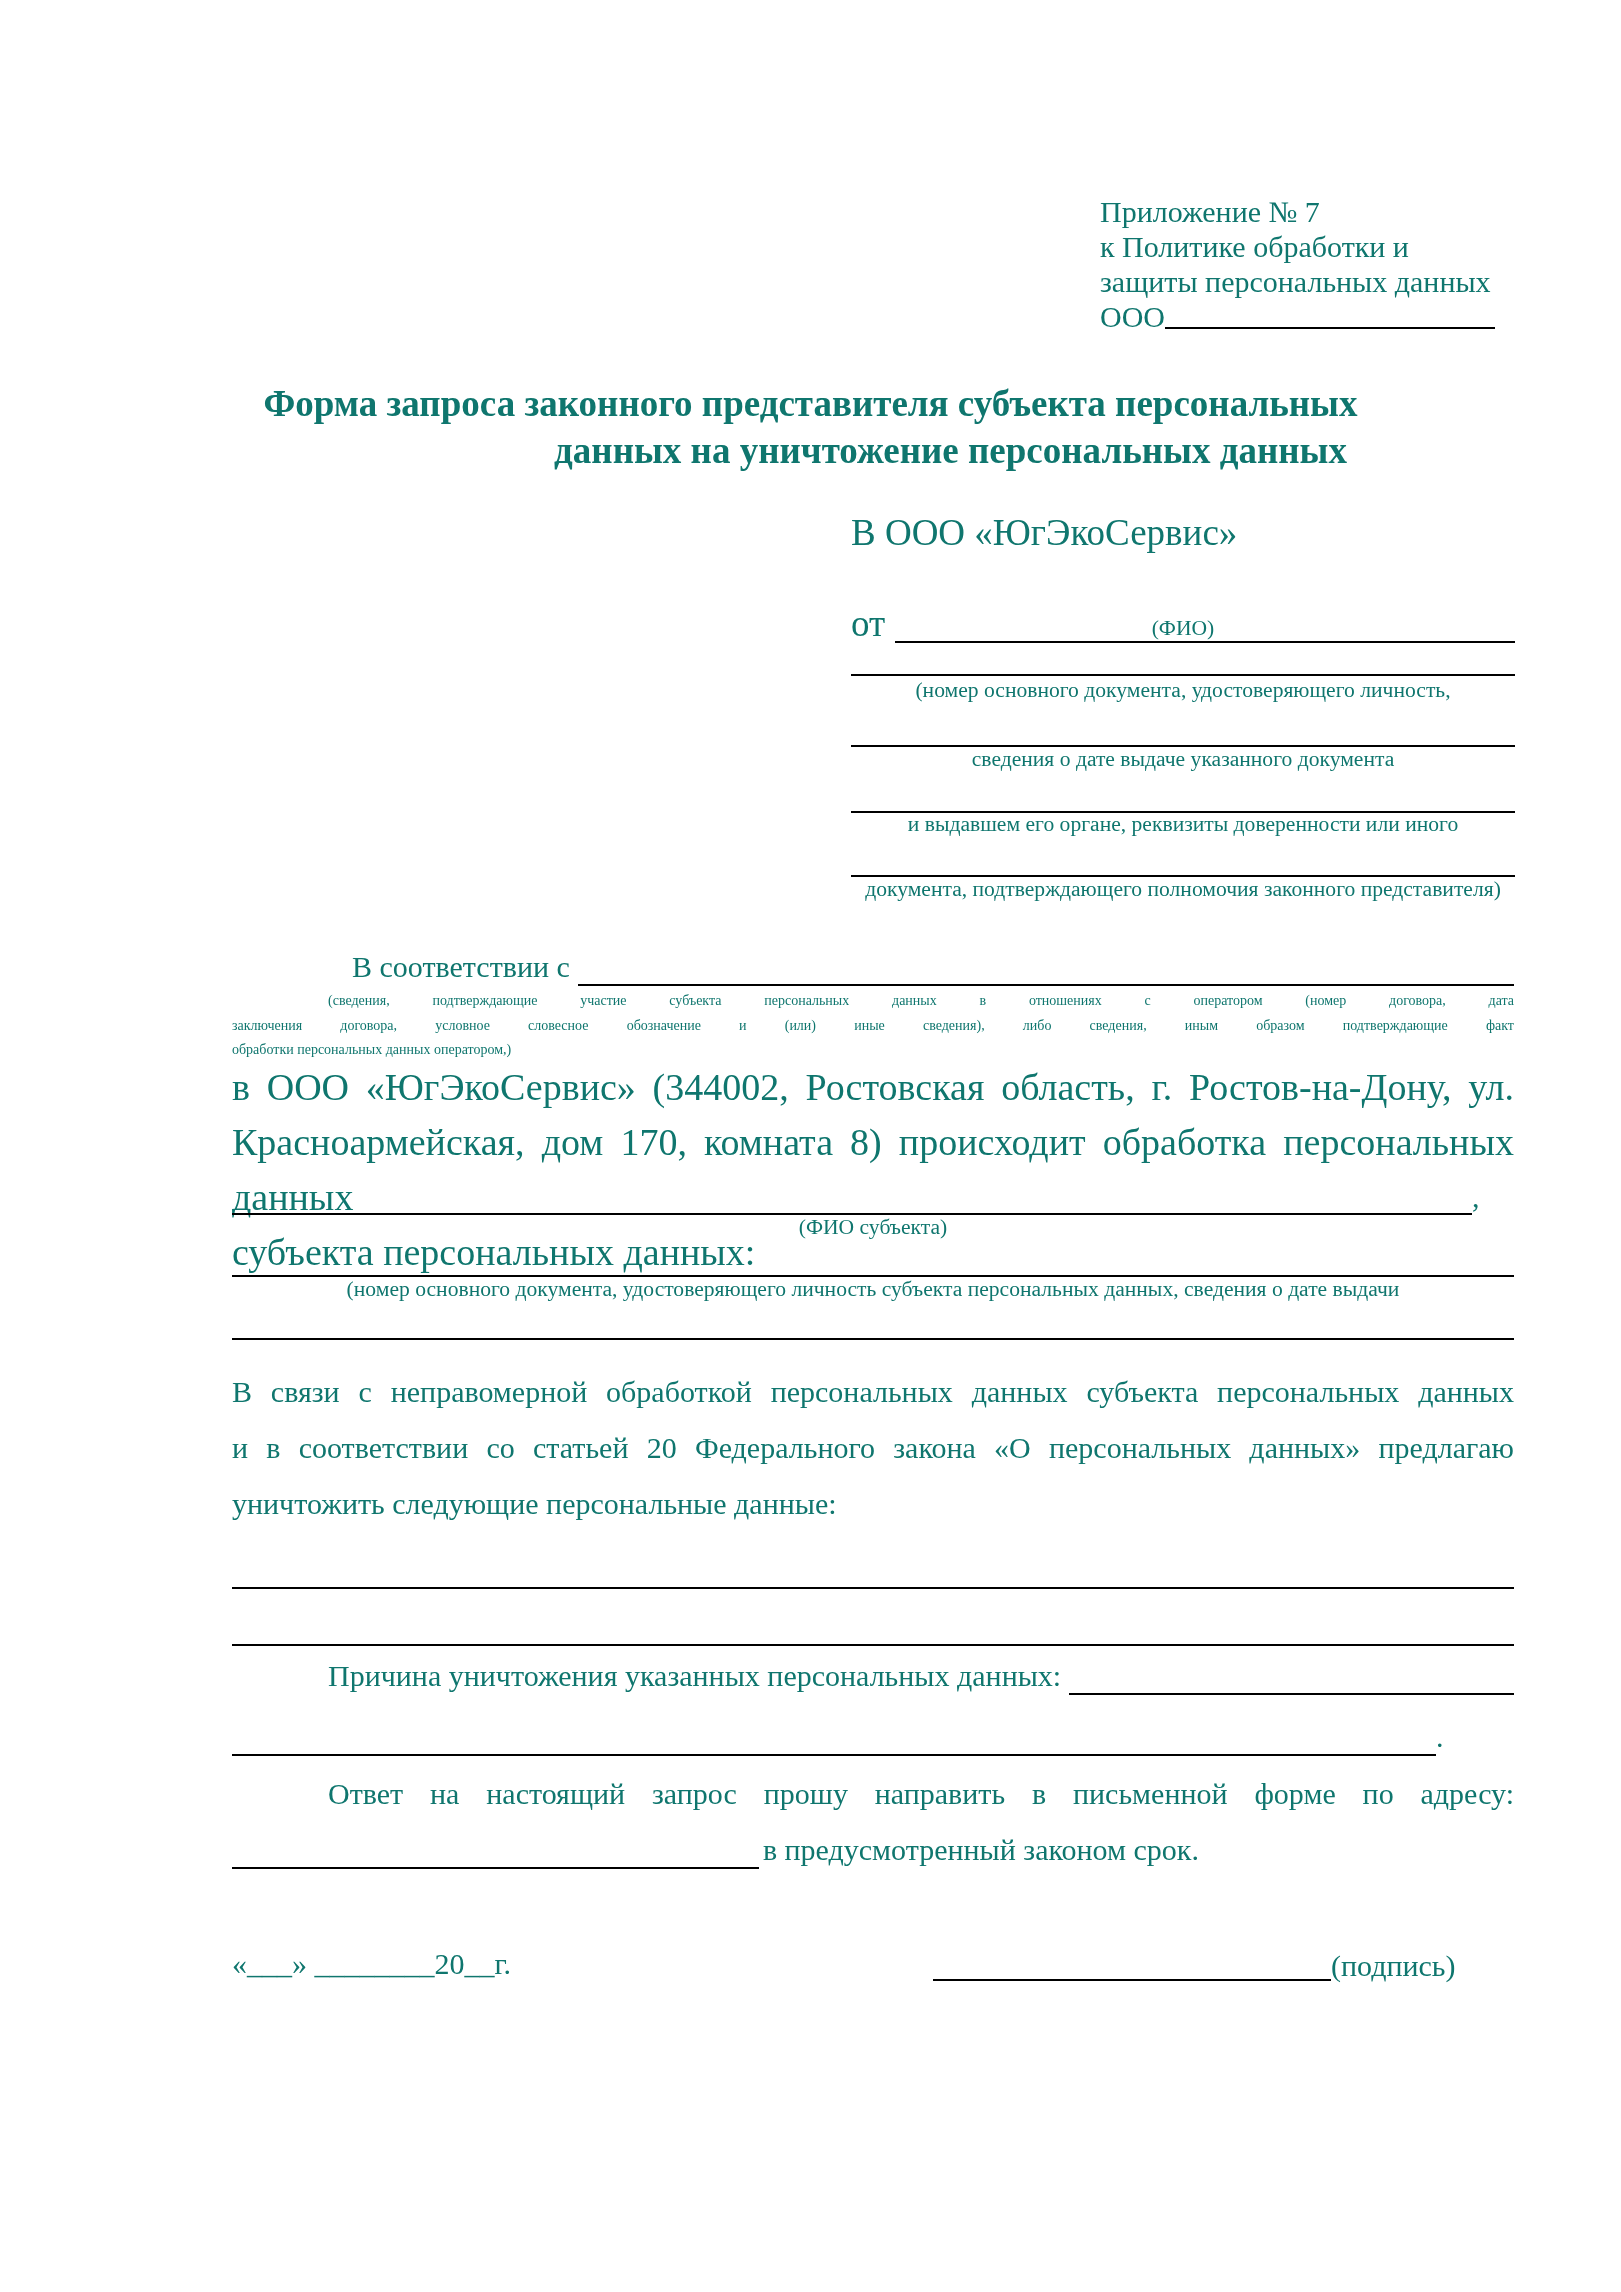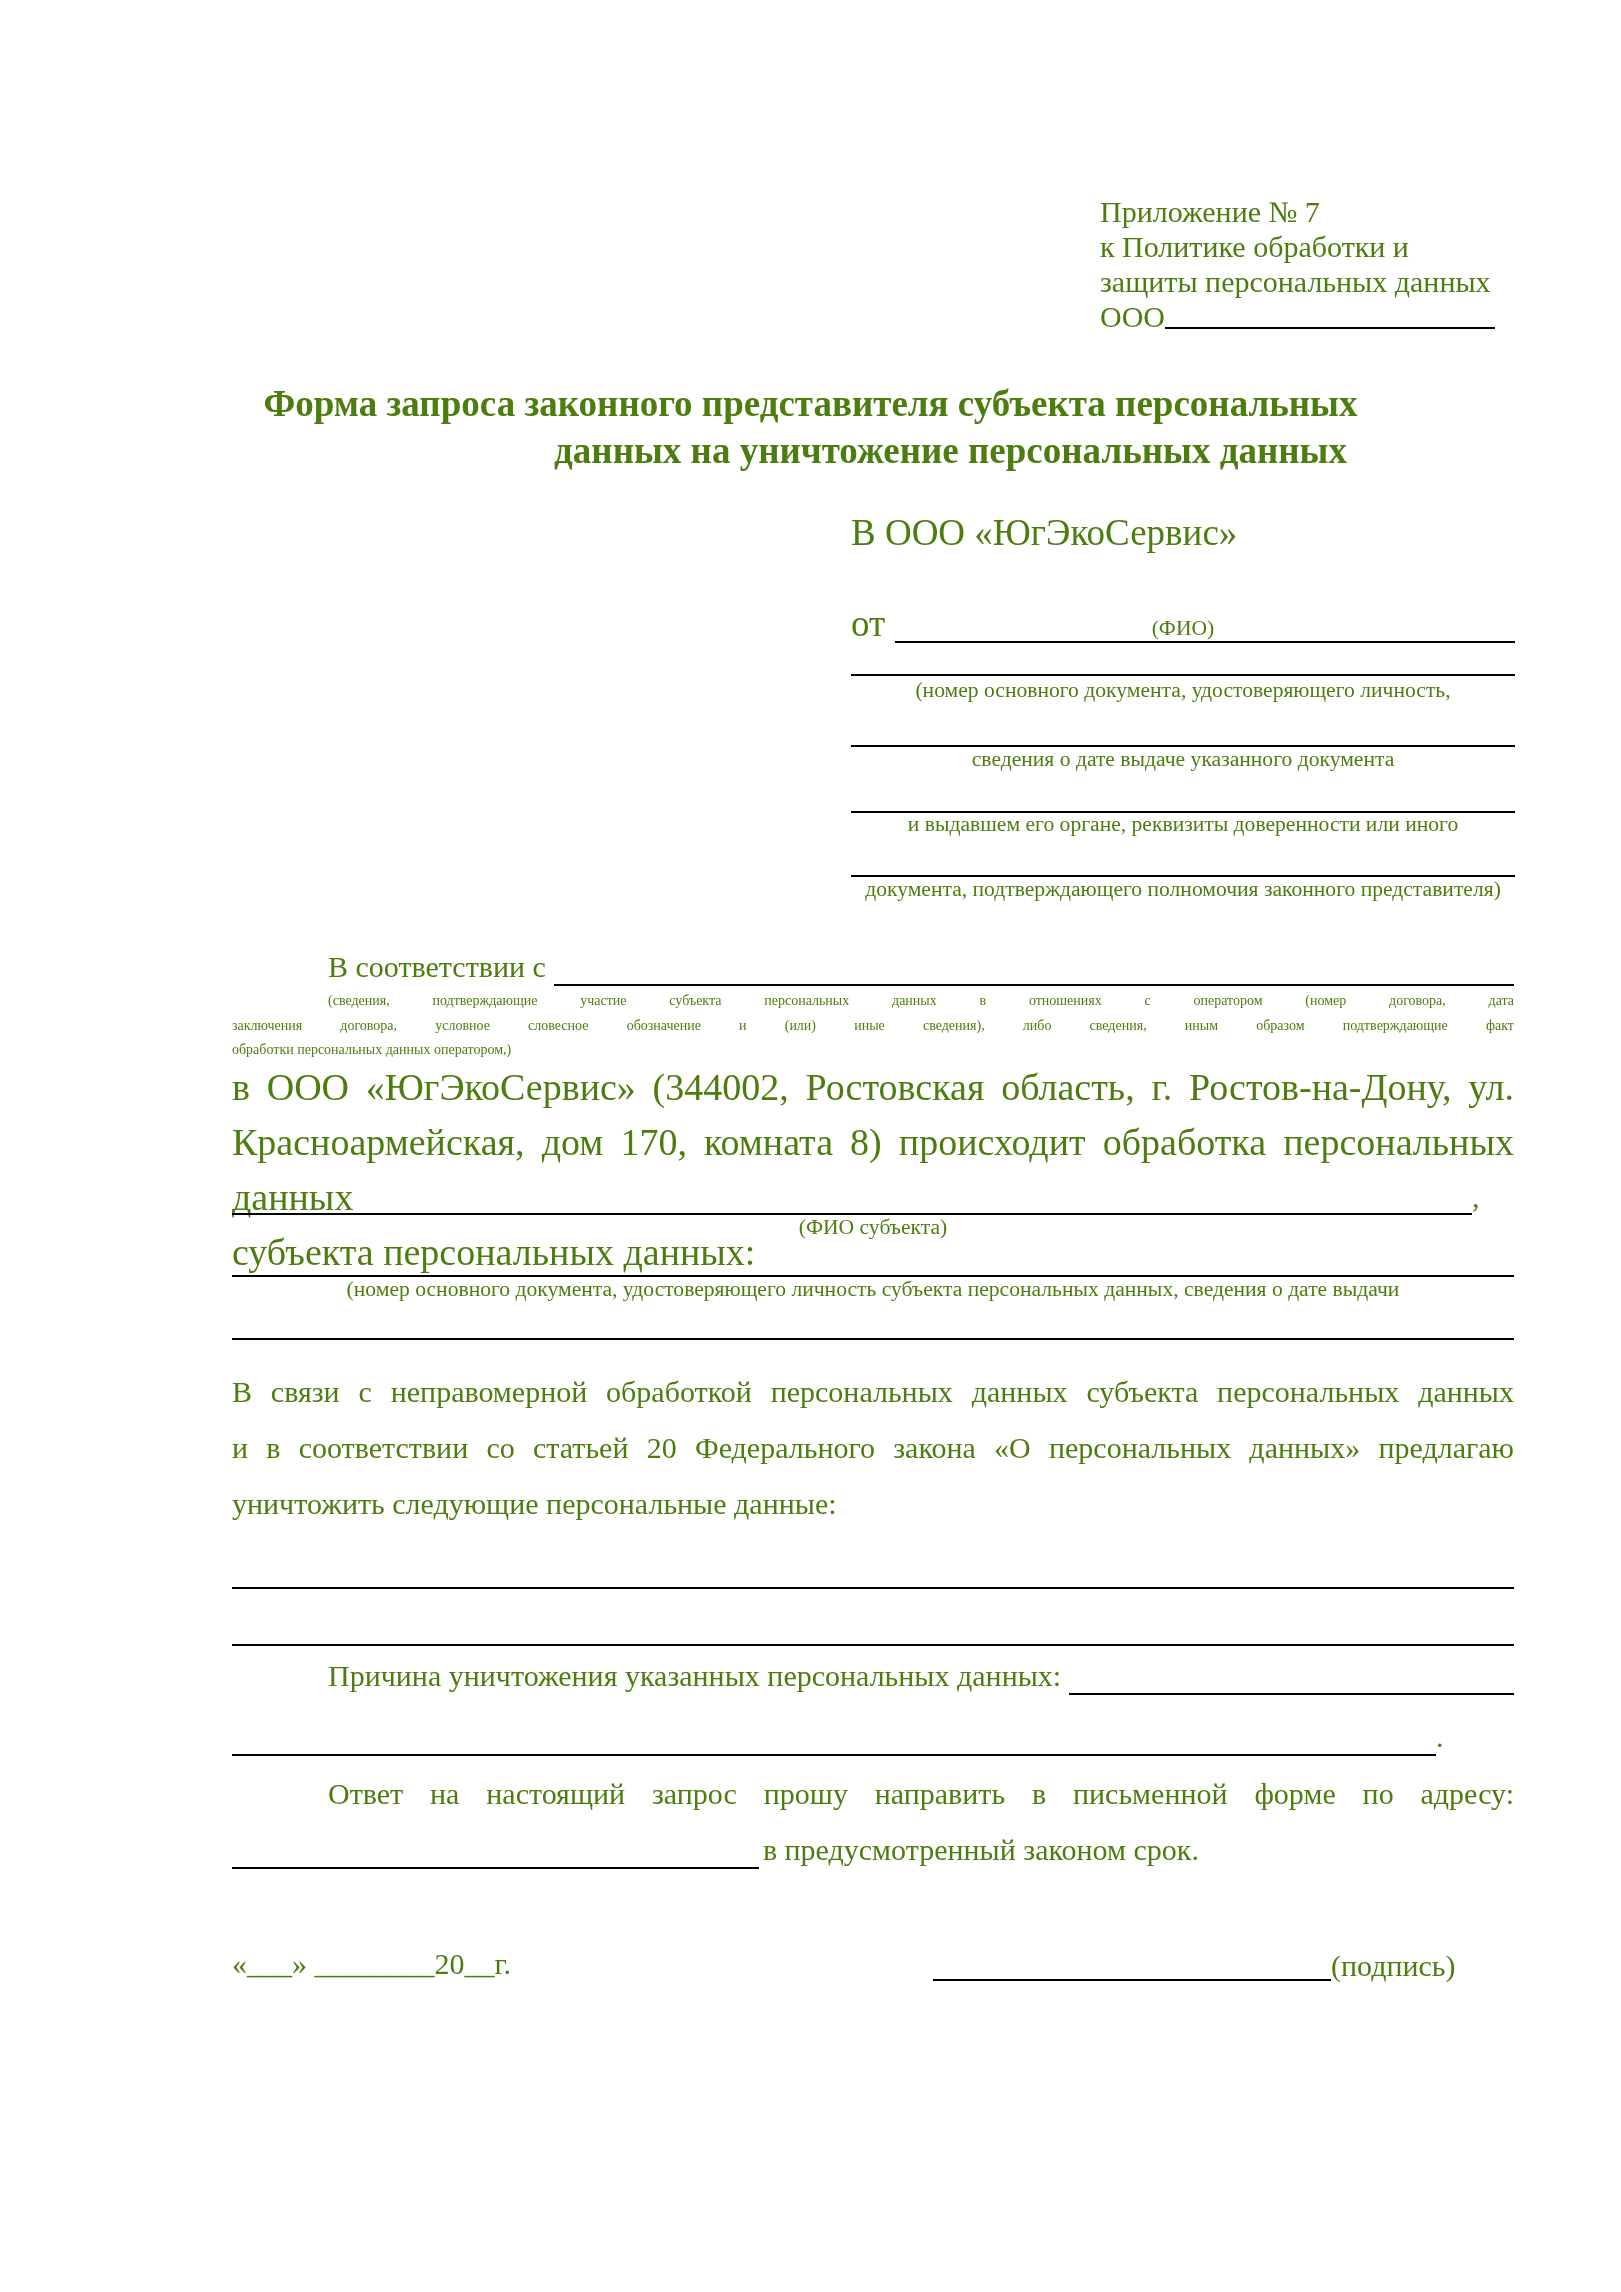--- a/index.html
+++ b/index.html
@@ -1,21 +1,21 @@
 <!DOCTYPE html>
 <html><head>
 <meta charset="utf-8">
 <style>
   html,body{margin:0;padding:0;background:#e8e8e8;}
   .page{
     position:relative;
     width:1621px;height:2293px;
     margin:0 auto;
     background:#ffffff;
-    color:#4d7c0f;
+    color:#0f766e;
     font-family:"Liberation Serif","DejaVu Serif",serif;
     overflow:hidden;
   }
   .abs{position:absolute;}
   .cap{font-size:21.6px;line-height:25.5px;text-align:center;}
   .row{position:absolute;display:flex;}
   .fill{border-bottom:2.9px solid #000;}
   .grow{flex:1;}
   .uline{position:absolute;height:0;border-top:2.9px solid #000;}
   .jlast{text-align:justify;text-align-last:justify;}
@@ -80,21 +80,21 @@
   <div class="uline addr-col" style="top:745px;"></div>
   <div class="abs addr-col cap" style="top:747px;">сведения о дате выдаче указанного документа</div>
 
   <div class="uline addr-col" style="top:811px;"></div>
   <div class="abs addr-col cap" style="top:812px;">и выдавшем его органе, реквизиты доверенности или иного</div>
 
   <div class="uline addr-col" style="top:875px;"></div>
   <div class="abs addr-col cap" style="top:877px;">документа, подтверждающего полномочия законного представителя)</div>
 
   <div class="row accord">
-    <span class="nowrap" style="margin-left:96px;margin-right:7.8px;">В соответствии с</span>
+    <span class="nowrap" style="margin-left:120px;margin-right:7.8px;">В соответствии с</span>
     <span class="fill grow"></span>
   </div>
   <div class="abs note">
     <div class="ind jlast">(сведения, подтверждающие участие субъекта персональных данных в отношениях с оператором (номер договора, дата</div>
     <div class="jlast">заключения договора, условное словесное обозначение и (или) иные сведения), либо сведения, иным образом подтверждающие факт</div>
     <div>обработки персональных данных оператором,)</div>
   </div>
 
   <div class="abs oppar">
     <div class="jlast">в ООО «ЮгЭкоСервис» (344002, Ростовская область, г. Ростов-на-Дону, ул.</div>

